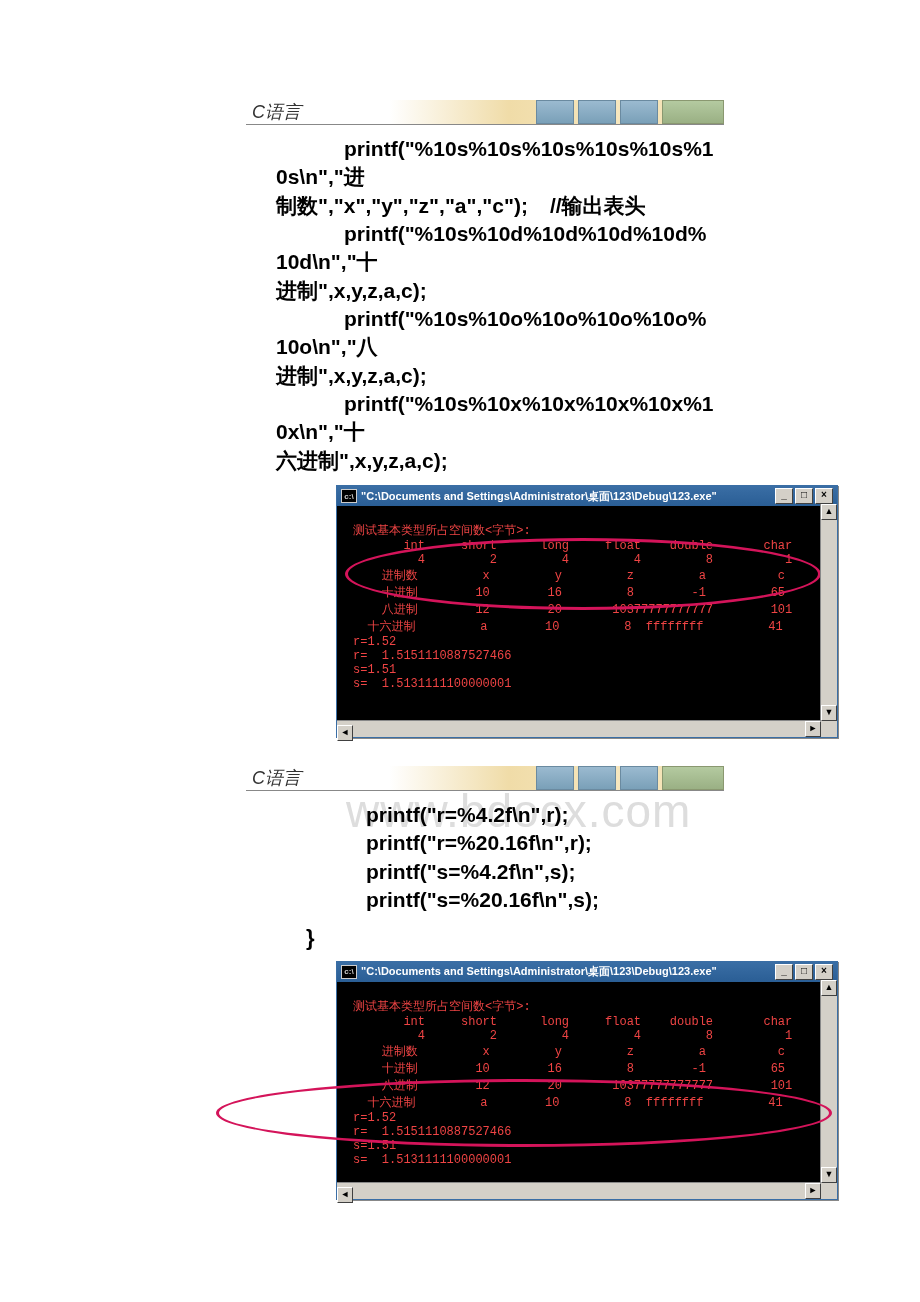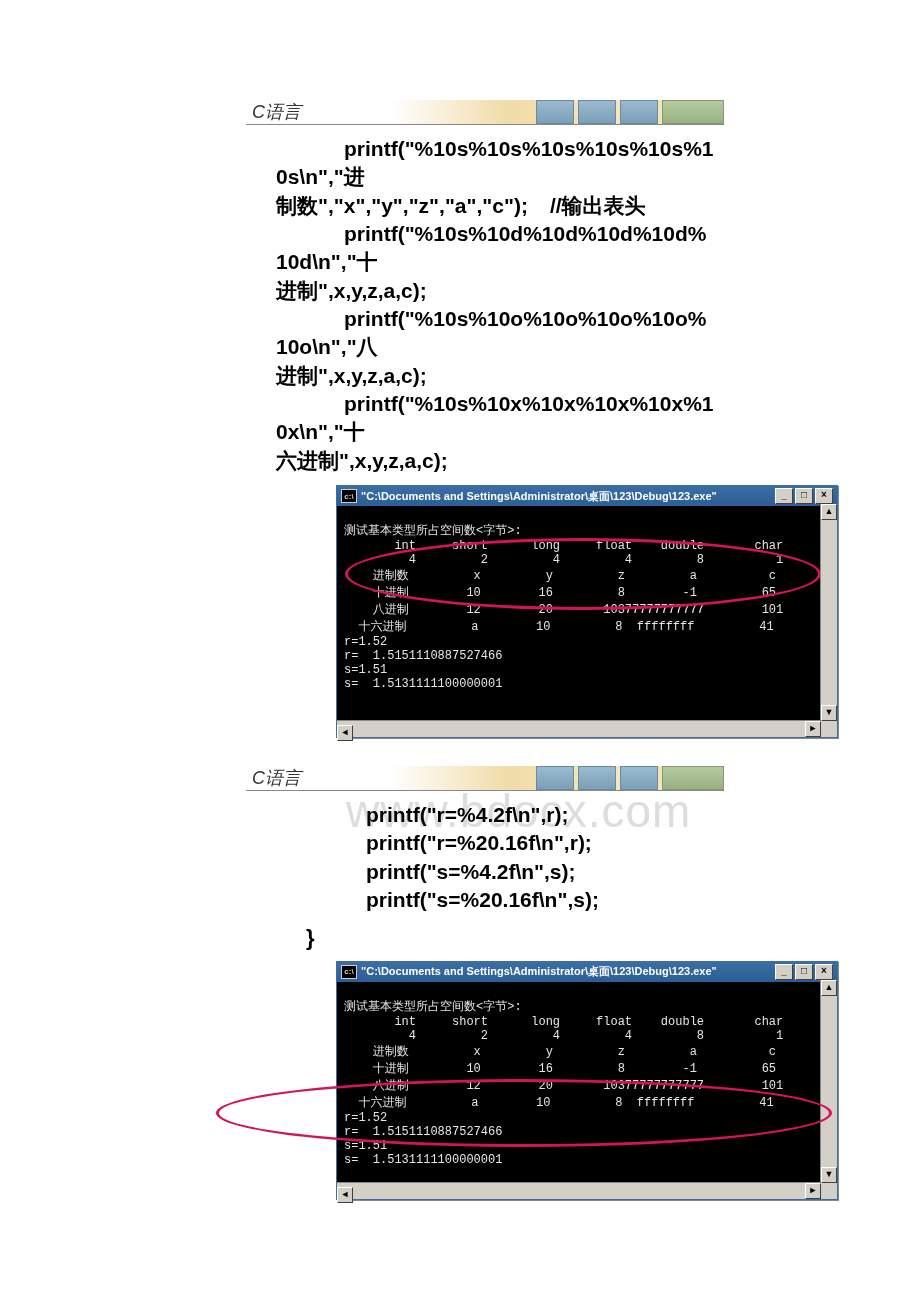--- a/index.html
+++ b/index.html
@@ -91,24 +91,24 @@
   border-bottom-color:#404040;
   font-size: 10px;
   font-family: Arial;
   text-align:center;
   line-height:12px;
   color:#000;
   font-weight: bold;
 }
 .console-body {
   background: #000;
-  color: #e5e5e5;
+  color: #ef4444;
   font-family: "Courier New", monospace;
   font-size: 12px;
-  padding: 2px 4px 2px 7px;
+  padding: 2px 4px 2px 16px;
   position: relative;
   min-height: 150px;
   white-space: pre;
 }
 .console-body .line { white-space: pre; }
 .scroll-v {
   position: absolute;
   right: 0; top: 18px; bottom: 16px;
   width: 16px;
   background: #d4d0c8;

